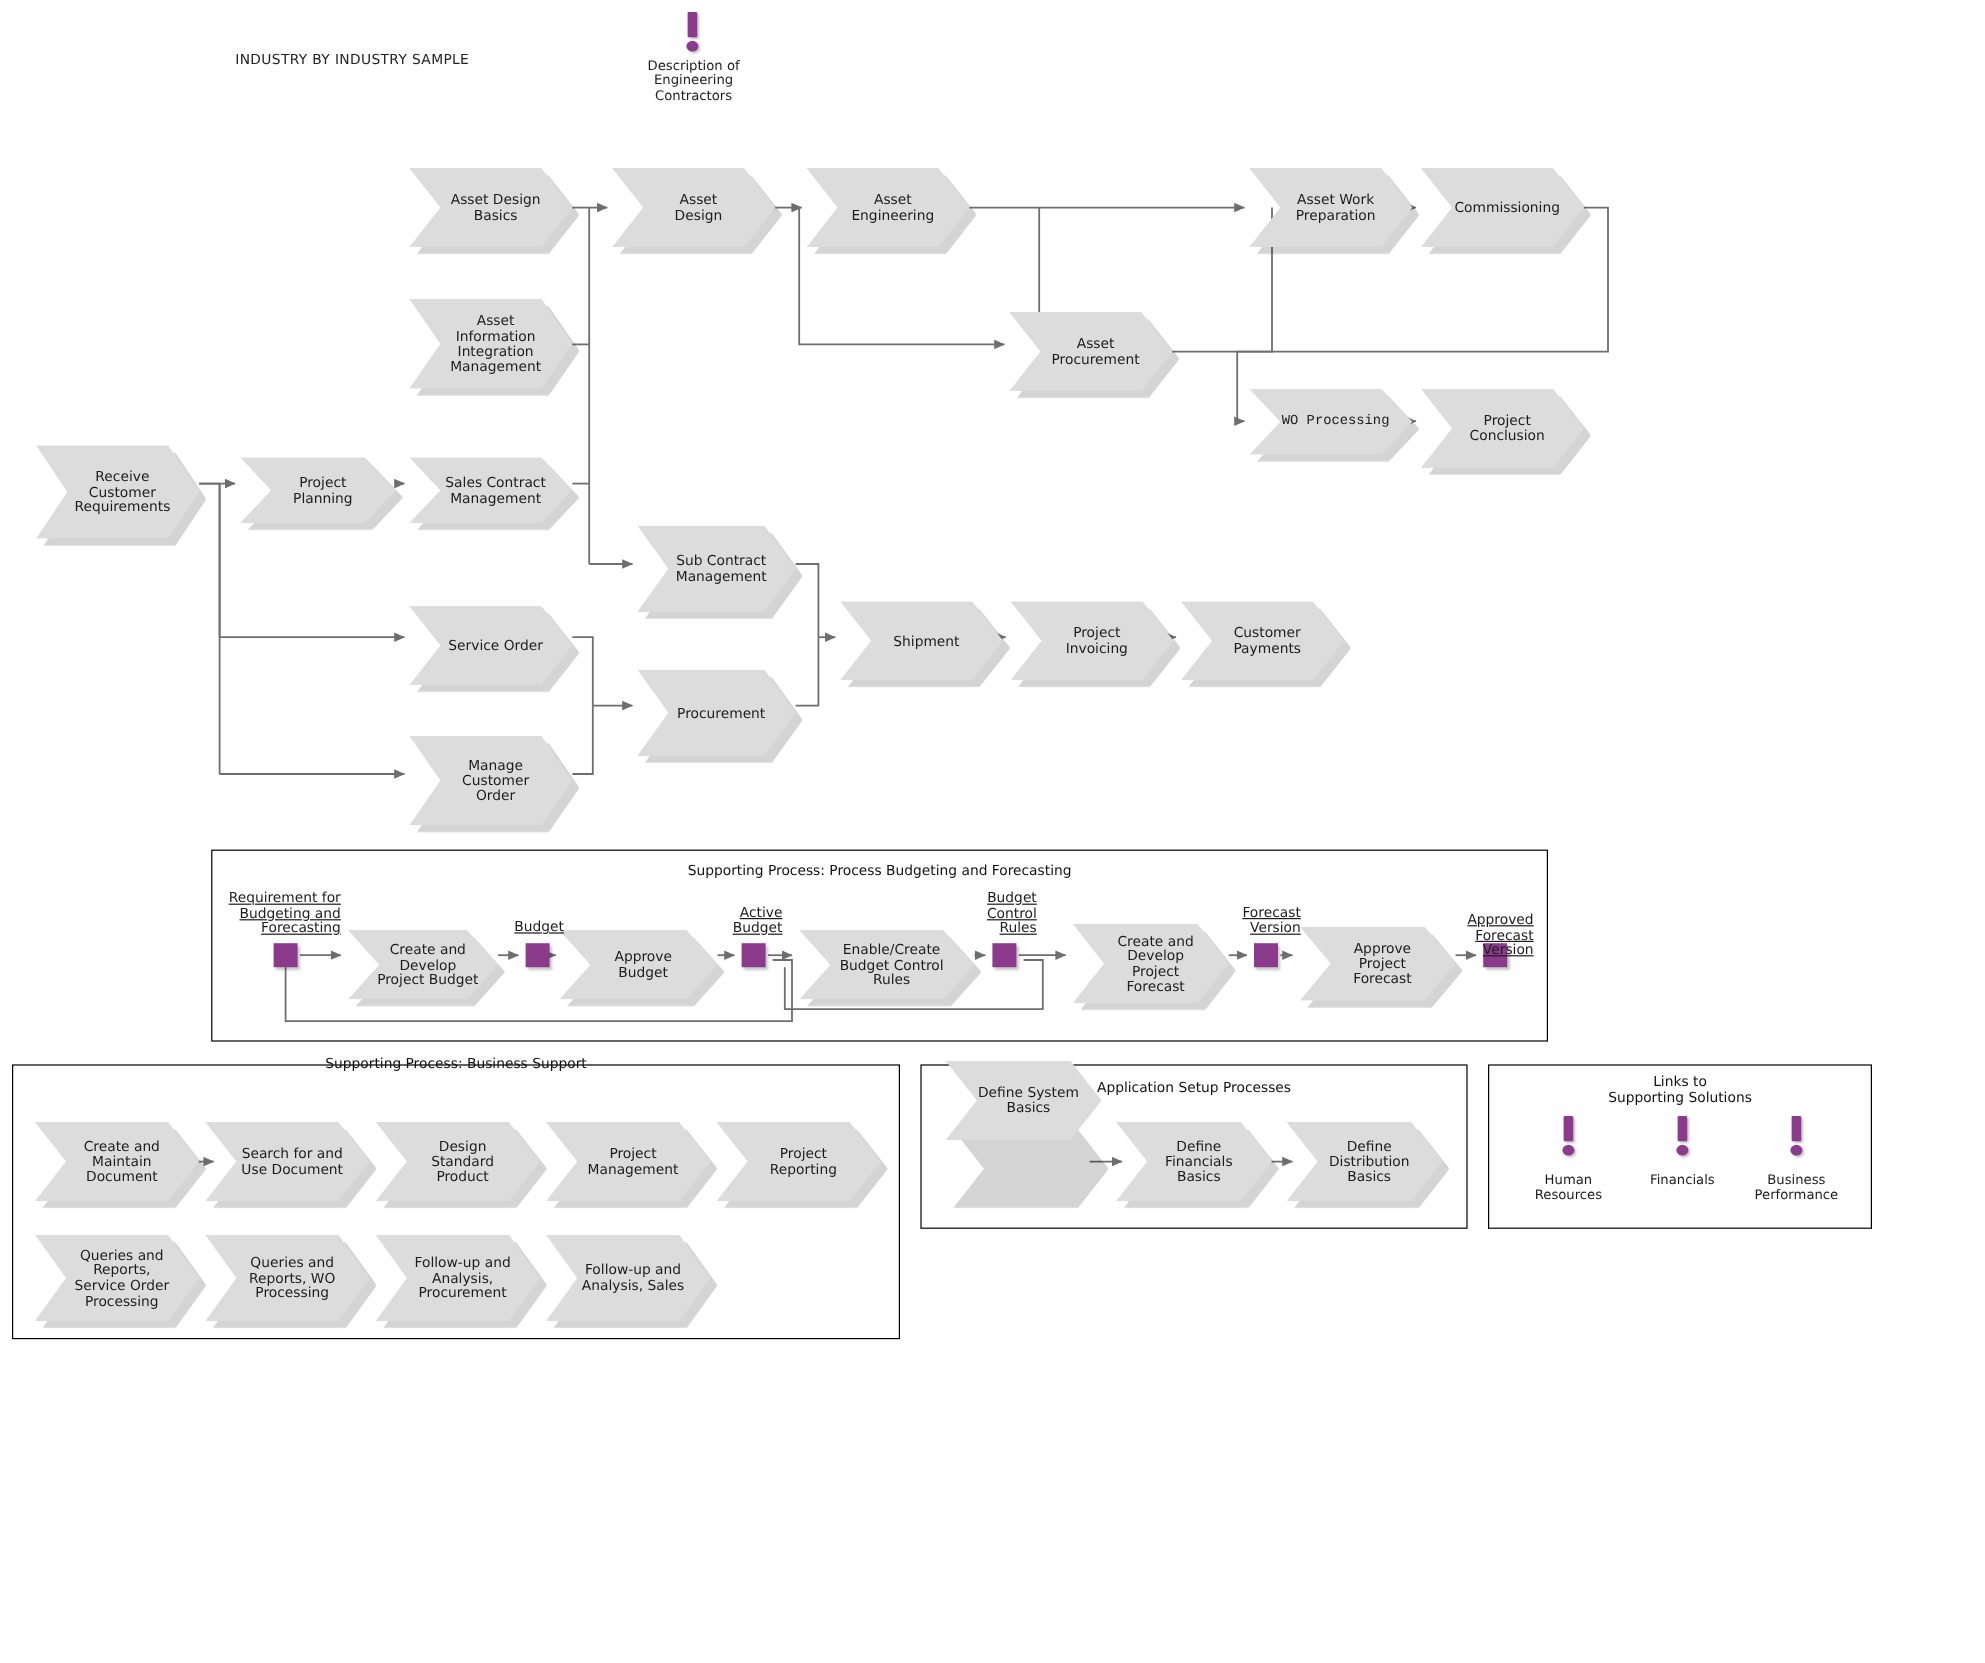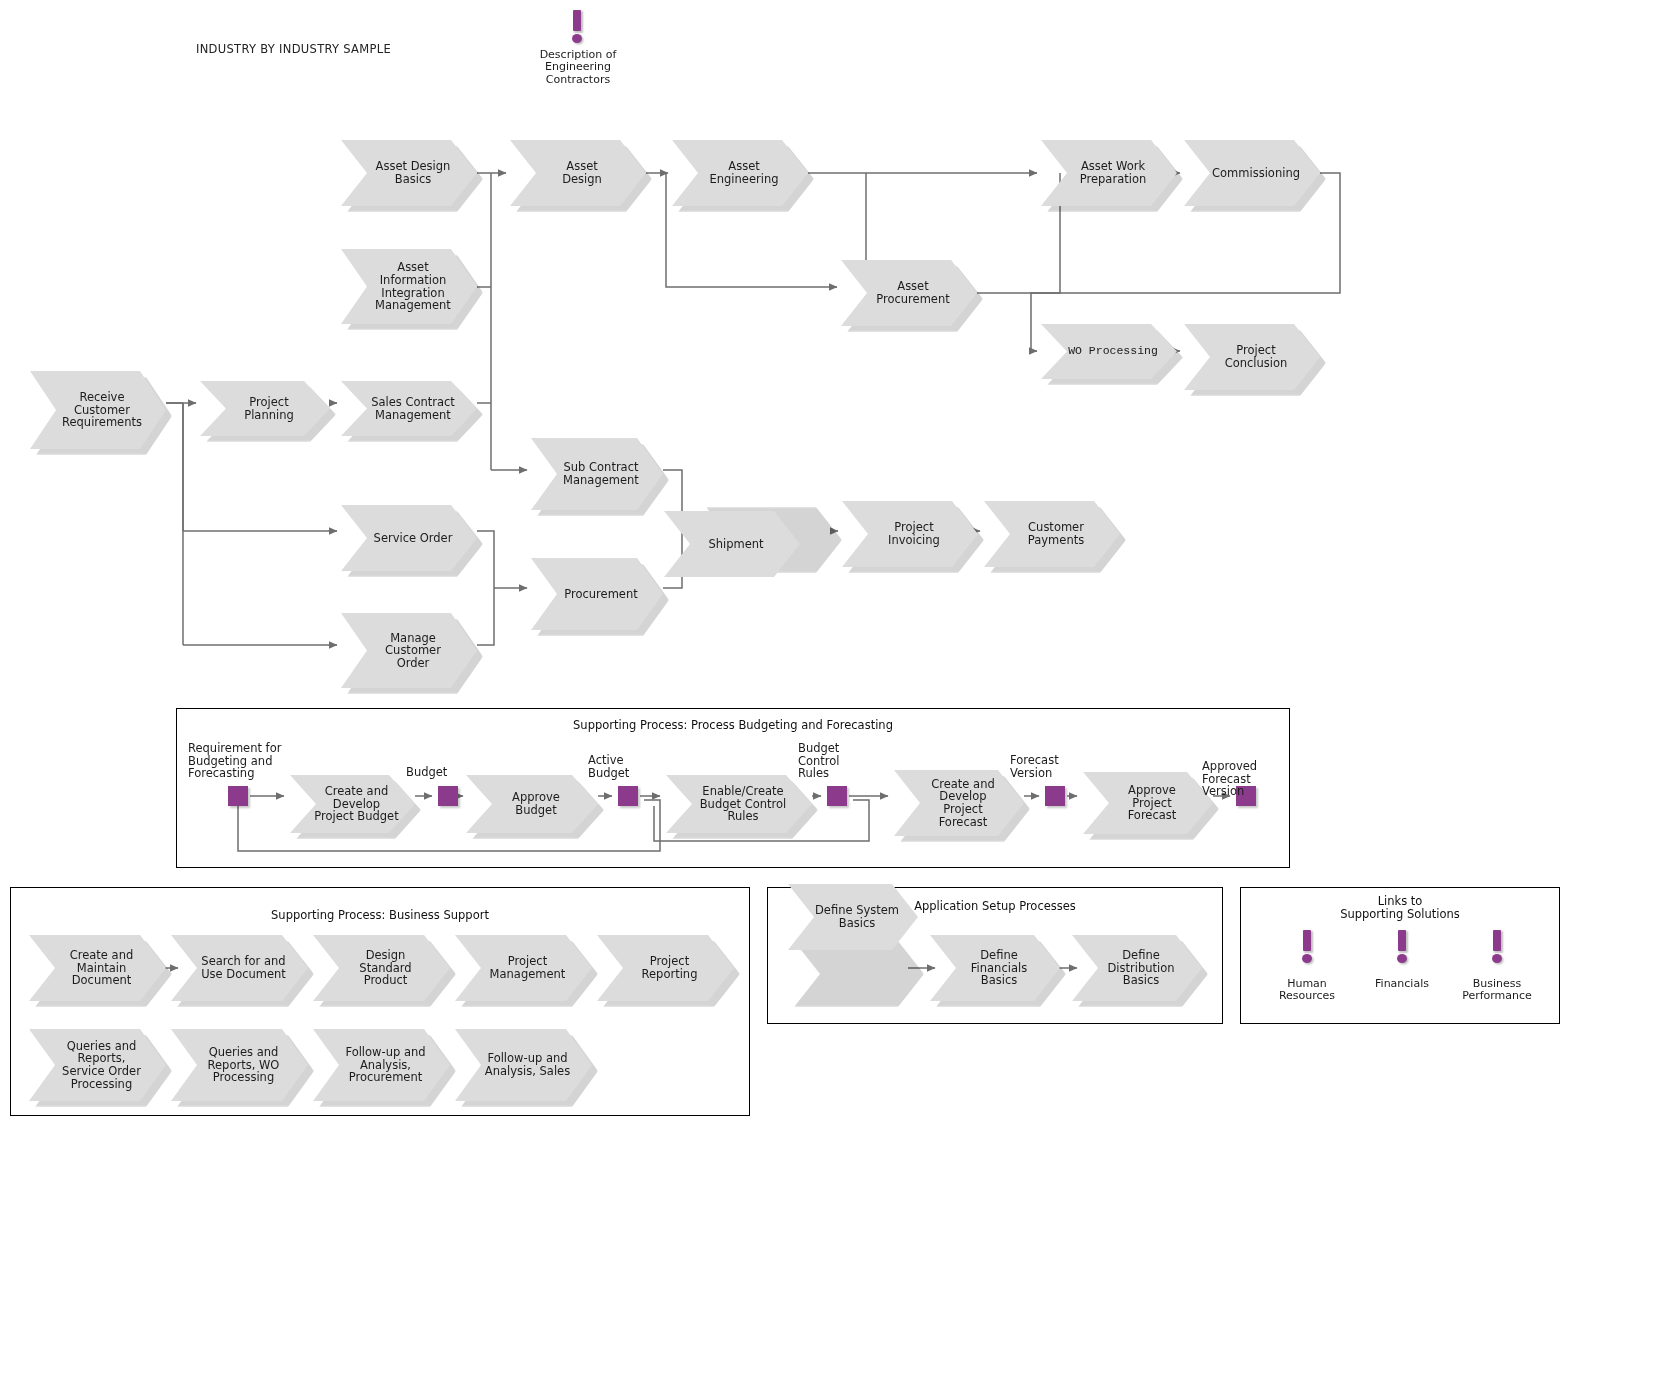--- a/index.html
+++ b/index.html
@@ -53,21 +53,21 @@
     position:absolute; font-size:11.5px; color:#111; text-align:center;
     line-height:13px;
   }
 
   
   .pmark {
     position:absolute; width:20px; height:20px; background:#8C3B8C;
     box-shadow:2px 2px 2px rgba(0,0,0,0.22);
   }
   .plabel {
-    position:absolute; font-size:11.5px; line-height:12.6px; text-align:left; color:#1c1c1c;
+    position:absolute; font-size:11.5px; line-height:12.6px; text-align:right; color:#1c1c1c;text-decoration:underline;
   }
 
   
   .bang { position:absolute; width:18px; height:34px; }
   .bang .bar {
     position:absolute; left:5px; top:0; width:8px; height:21px;
     background:#8C3B8C; box-shadow:1.5px 1.5px 2px rgba(0,0,0,0.25);
     border-radius:1px;
   }
   .bang .dot {
@@ -236,21 +236,21 @@
       </div>
       <div class="shadow" style="left: 537px; top: 564px; width: 132px; height: 72px;"></div>
       <div class="chev" style="left: 531px; top: 558px; width: 132px; height: 72px;">
         <span>Procurement</span>
       </div>
       <div class="shadow" style="left: 347px; top: 619px; width: 136px; height: 75px;"></div>
       <div class="chev" style="left: 341px; top: 613px; width: 136px; height: 75px;">
         <span>Manage<br>Customer<br>Order</span>
       </div>
       <div class="shadow" style="left: 706px; top: 507px; width: 136px; height: 66px;"></div>
-      <div class="chev" style="left: 664px; top: 501px; width: 136px; height: 66px; margin-top: 10px;">
+      <div class="chev" style="left: 700px; top: 501px; width: 136px; height: 66px;">
         <span>Shipment</span>
       </div>
       <div class="shadow" style="left: 848px; top: 507px; width: 136px; height: 66px;"></div>
       <div class="chev" style="left: 842px; top: 501px; width: 136px; height: 66px;">
         <span>Project<br>Invoicing</span>
       </div>
       <div class="shadow" style="left: 990px; top: 507px; width: 136px; height: 66px;"></div>
       <div class="chev" style="left: 984px; top: 501px; width: 136px; height: 66px;">
         <span>Customer<br>Payments</span>
       </div>
@@ -287,21 +287,21 @@
       <div class="plabel" style="left: 588px; top: 754px; width: 64px;">Active<br>Budget</div>
       <div class="pmark" style="left: 827px; top: 786px;"></div>
       <div class="plabel" style="left: 798px; top: 742px; width: 66px;">Budget<br>Control<br>Rules</div>
       <div class="pmark" style="left: 1045px; top: 786px;"></div>
       <div class="plabel" style="left: 1010px; top: 754px; width: 74px;">Forecast<br>Version</div>
       <div class="pmark" style="left: 1236px; top: 786px;"></div>
       <div class="plabel" style="left: 1202px; top: 760px; width: 76px;">Approved<br>Forecast<br>Version</div>
     </div>
 
   <div class="frame" style="left:10px; top:887px; width:740px; height:229px;"></div>
-  <div class="frame-title" style="left:250px; top:880px; width:260px;margin-top:29px;">Supporting Process: Business Support</div>
+  <div class="frame-title" style="left:250px; top:880px; width:260px;">Supporting Process: Business Support</div>
   <div id="bs-nodes">
       <div class="shadow" style="left: 35px; top: 941px; width: 137px; height: 66px;"></div>
       <div class="chev" style="left: 29px; top: 935px; width: 137px; height: 66px;">
         <span>Create and<br>Maintain<br>Document</span>
       </div>
       <div class="shadow" style="left: 177px; top: 941px; width: 137px; height: 66px;"></div>
       <div class="chev" style="left: 171px; top: 935px; width: 137px; height: 66px;">
         <span>Search for and<br>Use Document</span>
       </div>
       <div class="shadow" style="left: 319px; top: 941px; width: 137px; height: 66px;"></div>

